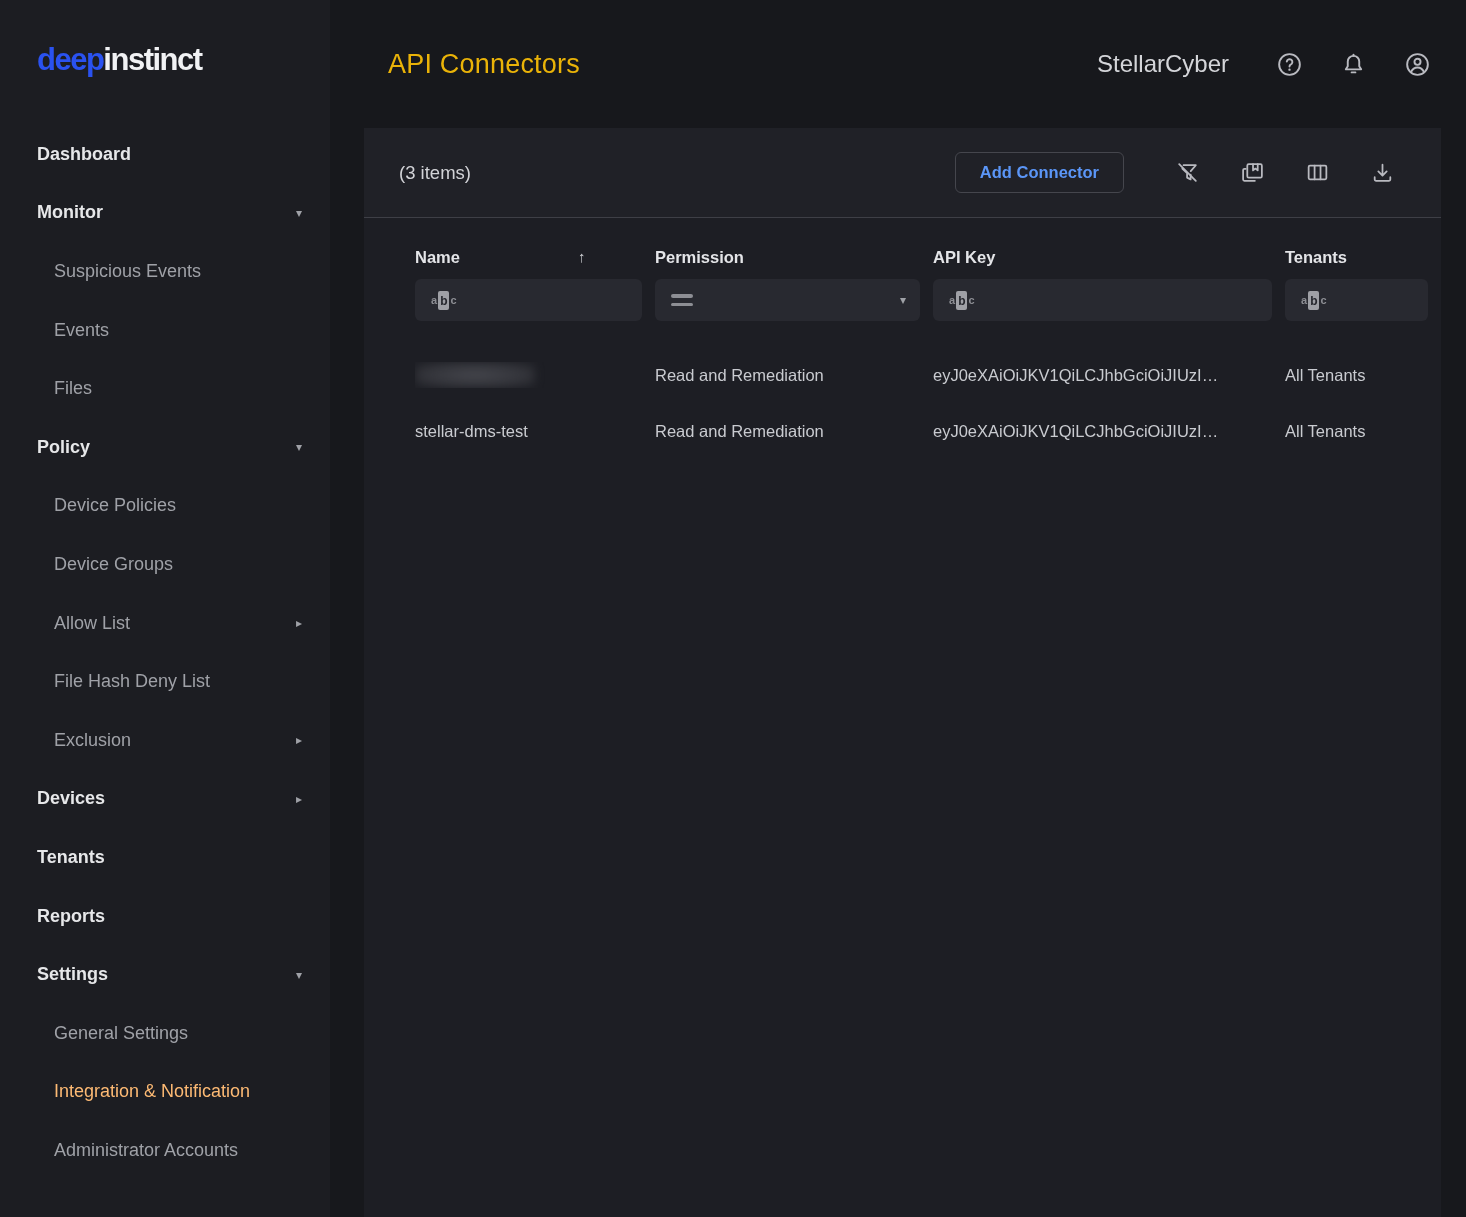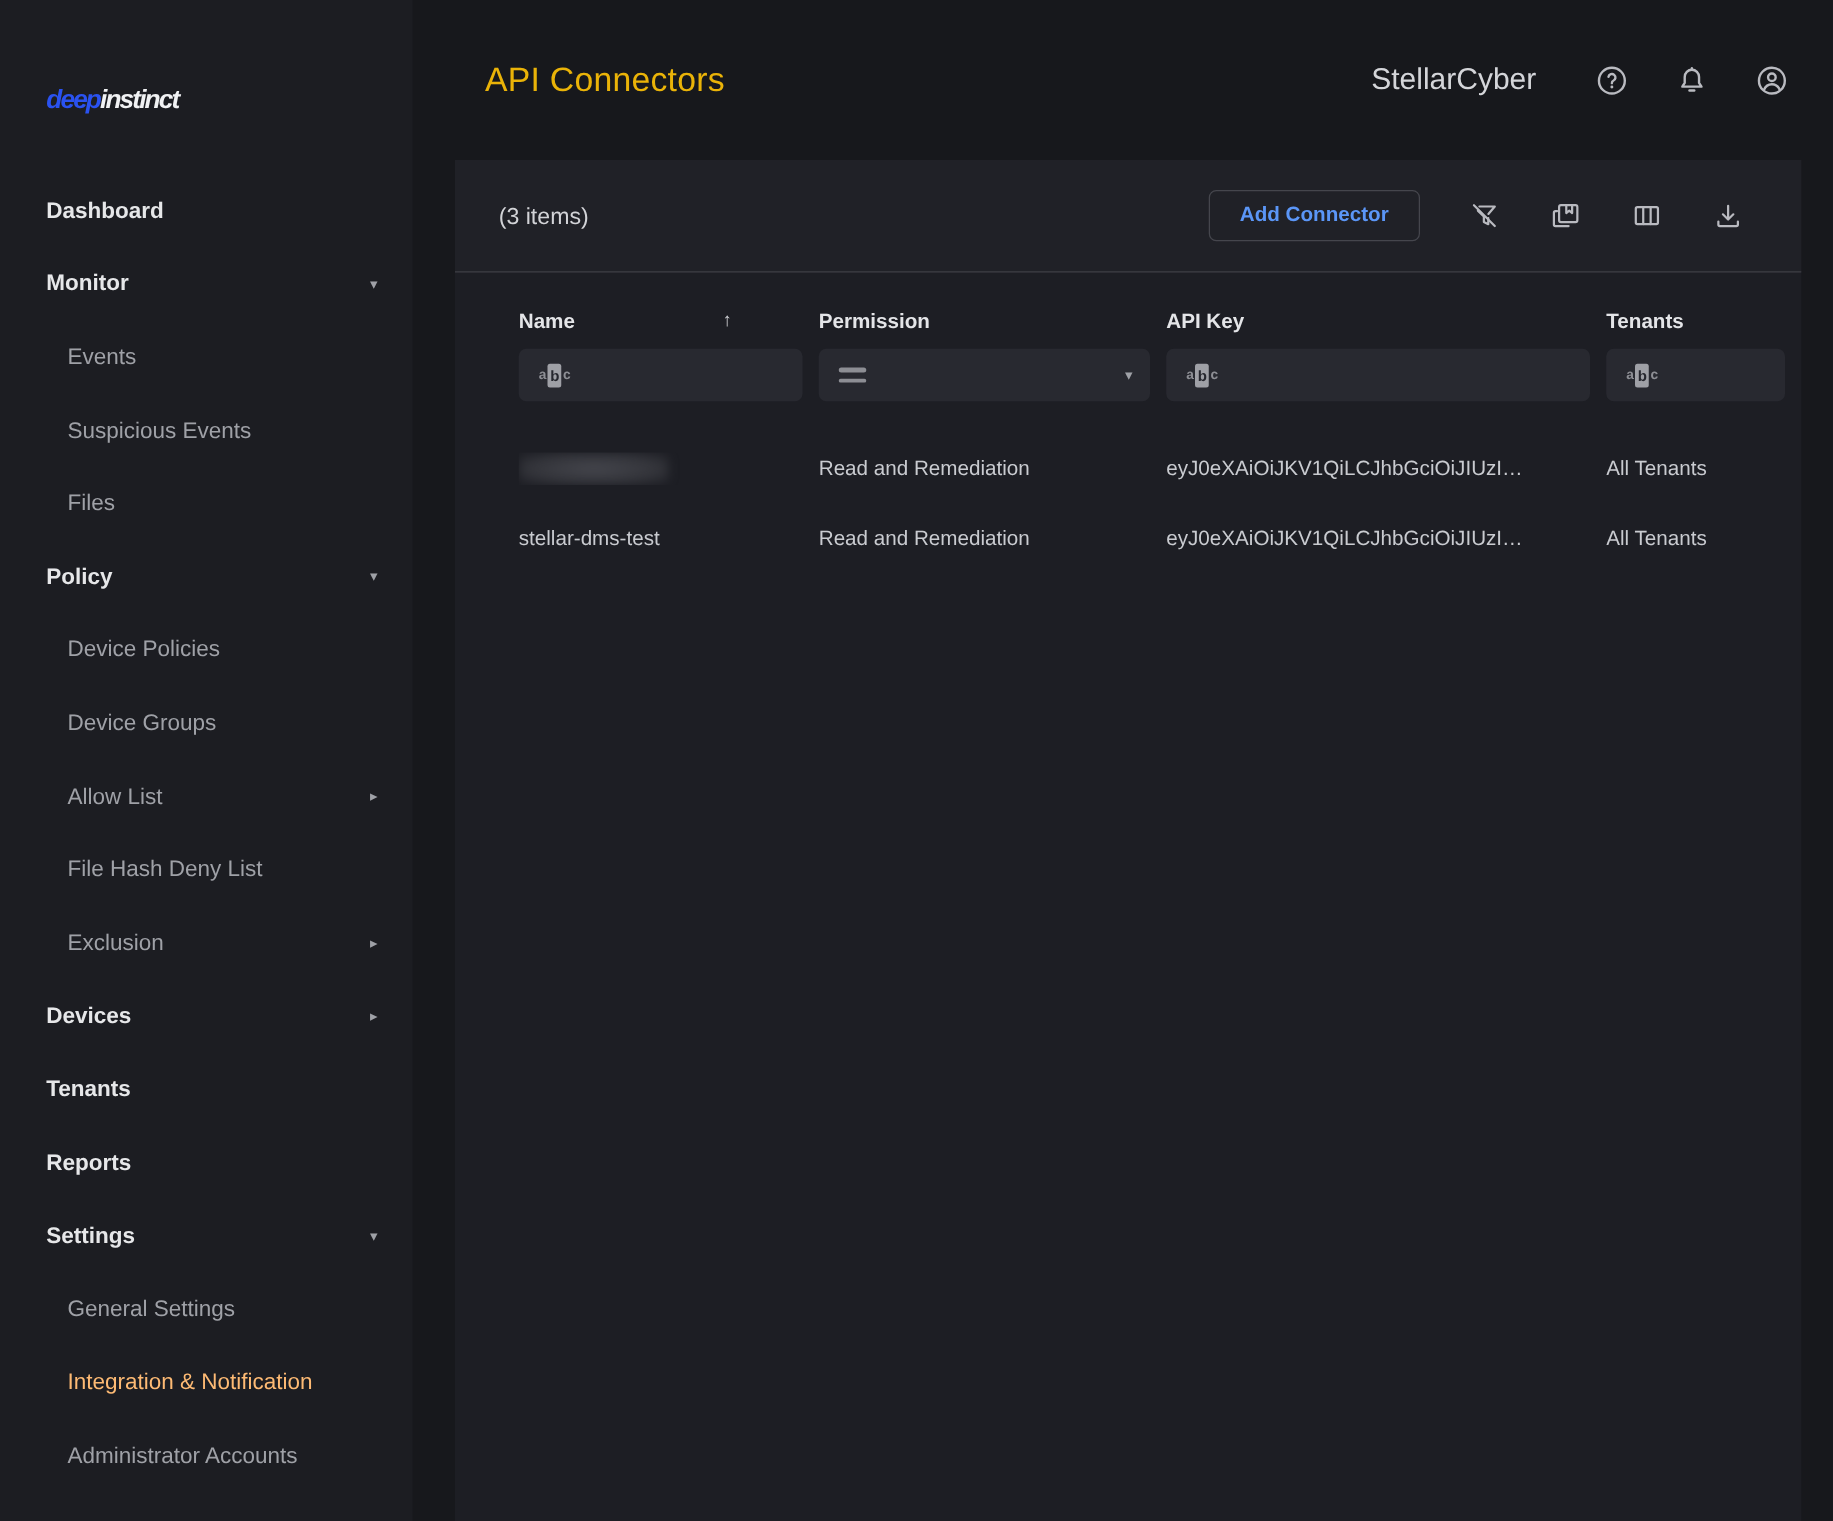--- a/index.html
+++ b/index.html
@@ -10,24 +10,23 @@
     color:#e6e7ea;
     display:flex;
   }
   
   .sidebar {
     width:330px; min-width:330px; height:100%;
     background:#1c1d22;
     position:relative;
   }
   .logo {
-    margin:68px 0 0 37px;
-    font-size:21px; font-weight:800; letter-spacing:-1.5px;
+    margin:42px 0 0 37px;
+    font-size:31px; font-weight:800; letter-spacing:-1.5px;
     user-select:none;
-    font-style:italic;
   }
   .logo .deep { color:#2a52f0; }
   .logo .instinct { color:#f1f2f4; }
   .nav { margin-top:47px; }
   .nav-item {
     height:58.6px;
     display:flex; align-items:center; justify-content:space-between;
     padding:0 28px 0 37px;
     cursor:pointer;
   }
@@ -66,21 +65,21 @@
     display:flex; align-items:center; justify-content:space-between;
     padding:0 45px 0 35px;
   }
   .items-count { font-size:18.5px; color:#d2d3d7; }
   .toolbar-right { display:flex; align-items:center; gap:37px; }
   .add-btn {
     background:transparent;
     border:1px solid #45464d; border-radius:6px;
     color:#5b96f7; font-size:16.5px; font-weight:600;
     font-family:"Liberation Sans", sans-serif;
-    padding:10px 24px; margin-right:0; cursor:pointer;
+    padding:10px 24px; margin-right:12px; cursor:pointer;
   }
   
   .grid {
     display:grid;
     grid-template-columns:227px 265px 339px 143px;
     column-gap:13px;
     padding-left:51px; padding-right:13px;
     align-items:center;
   }
   .thead-row { margin-top:20px; height:38px; }
@@ -132,24 +131,24 @@
   </div>
   <nav class="nav">
     <div class="nav-item top">
       <span class="lbl">Dashboard</span>
     </div>
     <div class="nav-item top">
       <span class="lbl">Monitor</span>
       <span class="caret">▾</span>
     </div>
     <div class="nav-item sub">
+      <span class="lbl">Suspicious Events</span>
+    </div>
+    <div class="nav-item sub">
       <span class="lbl">Events</span>
-    </div>
-    <div class="nav-item sub">
-      <span class="lbl">Suspicious Events</span>
     </div>
     <div class="nav-item sub">
       <span class="lbl">Files</span>
     </div>
     <div class="nav-item top">
       <span class="lbl">Policy</span>
       <span class="caret">▾</span>
     </div>
     <div class="nav-item sub">
       <span class="lbl">Device Policies</span>

